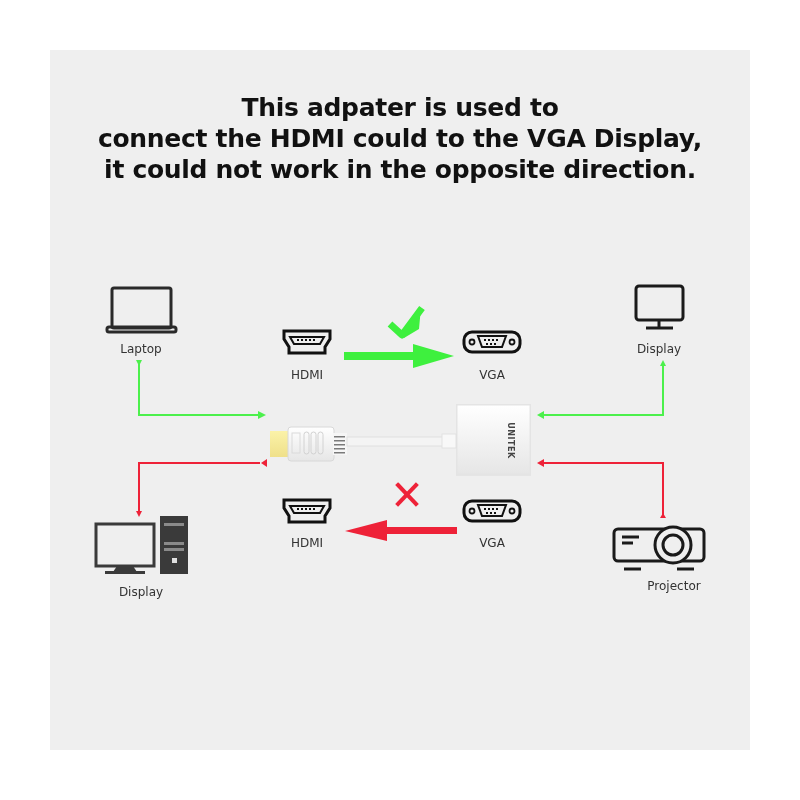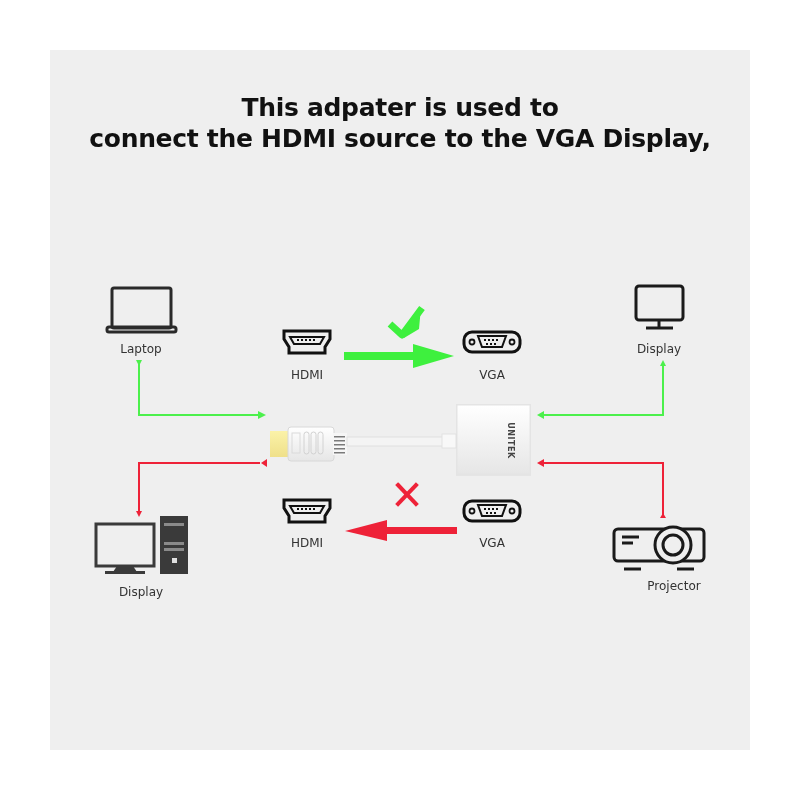--- a/index.html
+++ b/index.html
@@ -12,21 +12,22 @@
     .brand { position: absolute; left: 490px; top: 420px; width: 40px; height: 40px; display: flex; align-items: center; justify-content: center; }
     .brand span { display: inline-block; transform: rotate(90deg); font-family: "DejaVu Sans", sans-serif; font-weight: bold; font-size: 8px; color: #444; letter-spacing: 0.5px; }
   </style>
 </head>
 <body>
 
 <div class="panel"></div>
 
 <div class="title">
   <div>This adpater is used to</div>
-  <div>connect the HDMI source to the VGA Display,</div>
+  <div>connect the HDMI could to the VGA Display,</div>
+  <div>it could not work in the opposite direction.</div>
 </div>
 
 <svg class="diagram" width="800" height="800" viewBox="0 0 800 800">
   <defs>
     <linearGradient id="plugGold" x1="0" y1="0" x2="0" y2="1">
       <stop offset="0" stop-color="#fbf2a8"></stop>
       <stop offset="1" stop-color="#efe08a"></stop>
     </linearGradient>
     <linearGradient id="whiteBody" x1="0" y1="0" x2="0" y2="1">
       <stop offset="0" stop-color="#ffffff"></stop>

